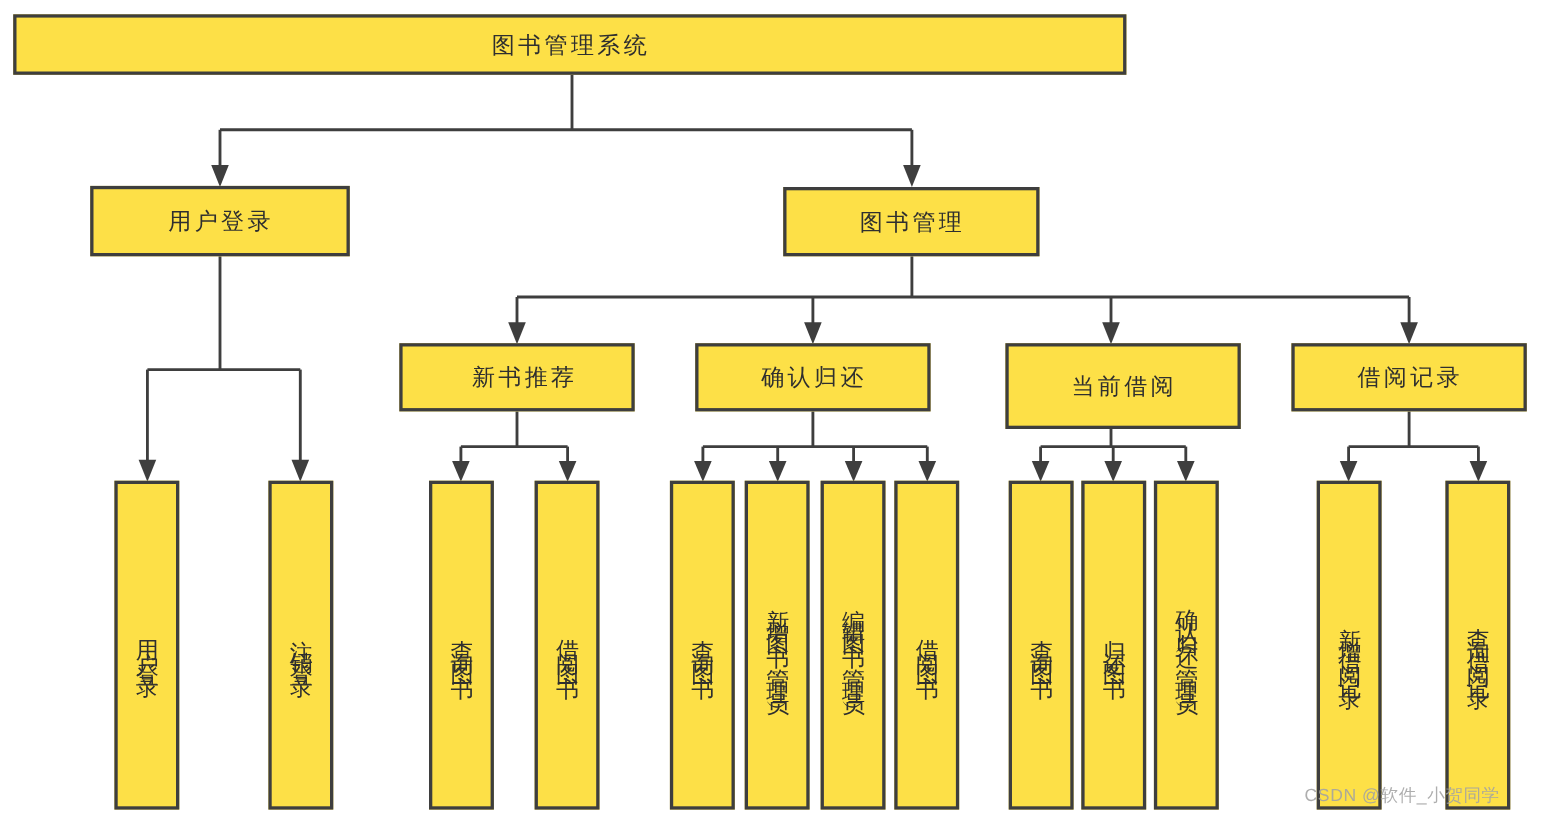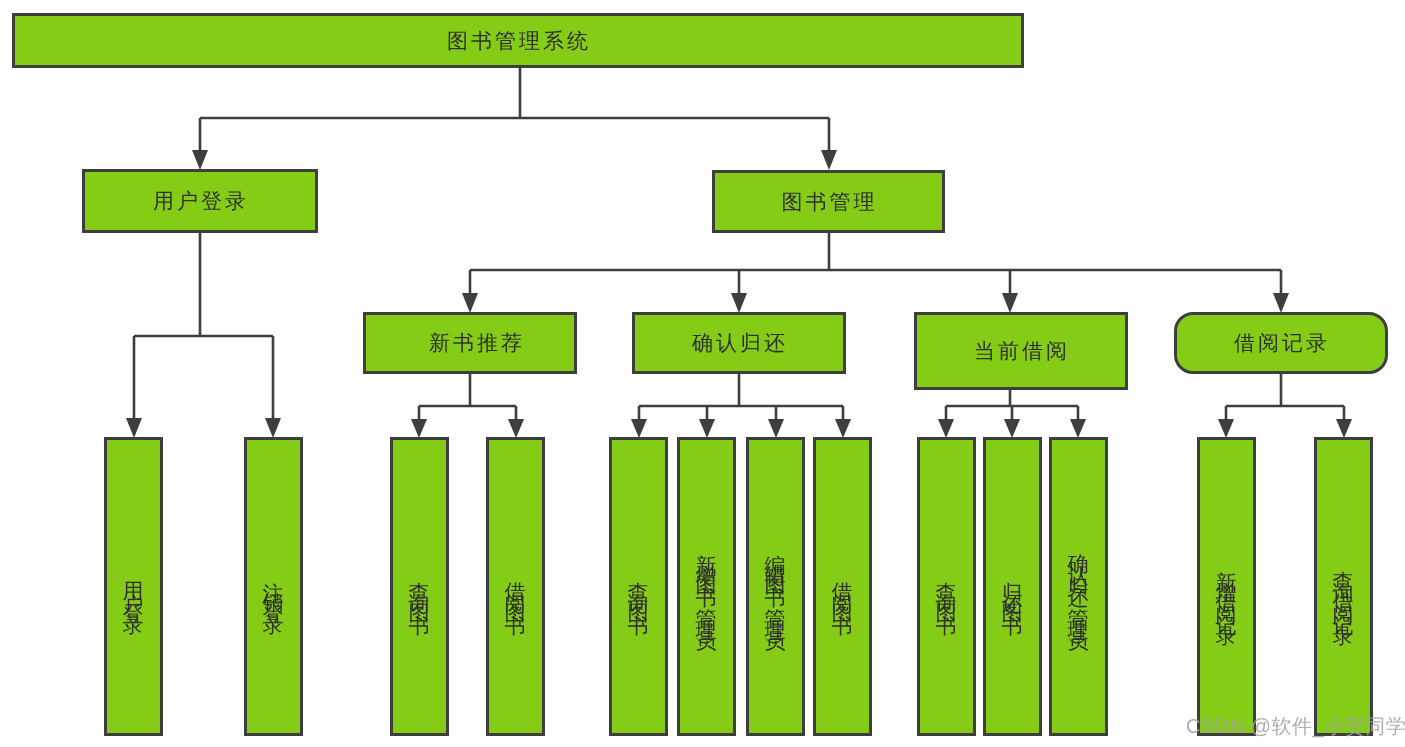--- a/index.html
+++ b/index.html
@@ -5,32 +5,32 @@
   html,body{margin:0;padding:0;}
   body{
     width:1405px;height:747px;background:#ffffff;position:relative;overflow:hidden;
     font-family:"Liberation Sans","DejaVu Sans",sans-serif;
   }
   .stage{position:absolute;left:0;top:0;width:1405px;height:747px;}
   svg.edges{position:absolute;left:0;top:0;z-index:1;}
   svg.edges path.l{stroke:#3e3e3e;stroke-width:2.6;fill:none;}
   svg.edges path.a{fill:#3e3e3e;stroke:none;}
   .node{
-    position:absolute;background:#84cc16;border:3px solid #3e3e3e;box-sizing:border-box;
+    position:absolute;background:#fde047;border:3px solid #3e3e3e;box-sizing:border-box;
     display:flex;align-items:center;justify-content:center;
     color:#2f2f2f;font-size:21px;letter-spacing:3px;z-index:2;white-space:nowrap;
   }
   .node .hlabel{transform:translateX(1px);}
   .leaf span{
     writing-mode:vertical-rl;text-orientation:mixed;
     font-size:21px;letter-spacing:11px;line-height:1;
   }
   .watermark{
     position:absolute;left:1186px;top:713px;z-index:5;
-    font-size:20px;color:#a3a3a3;opacity:.88;letter-spacing:.5px;white-space:nowrap;
+    font-size:16px;color:#a3a3a3;opacity:.88;letter-spacing:.5px;white-space:nowrap;
   }
 </style>
 </head>
 <body>
 
 <div class="stage">
 
   <svg class="edges" width="1405" height="747" viewBox="0 0 1405 747">
     <g>
       <path class="l" d="M520 68 V118"></path>
@@ -113,21 +113,21 @@
 
   <div class="node" style="left:363px;top:312px;width:214px;height:62px;padding-left:12px;">
     <span class="hlabel">新书推荐</span>
   </div>
   <div class="node" style="left:632px;top:312px;width:214px;height:62px;">
     <span class="hlabel">确认归还</span>
   </div>
   <div class="node" style="left:914px;top:312px;width:214px;height:78px;">
     <span class="hlabel">当前借阅</span>
   </div>
-  <div class="node" style="left:1174px;top:312px;width:214px;height:62px;border-radius:19px;">
+  <div class="node" style="left:1174px;top:312px;width:214px;height:62px;">
     <span class="hlabel">借阅记录</span>
   </div>
 
   <div class="node leaf" style="left:104px;top:437px;width:59px;height:299px;">
     <span>用户登录</span>
   </div>
   <div class="node leaf" style="left:244px;top:437px;width:59px;height:299px;">
     <span>注销登录</span>
   </div>
 

